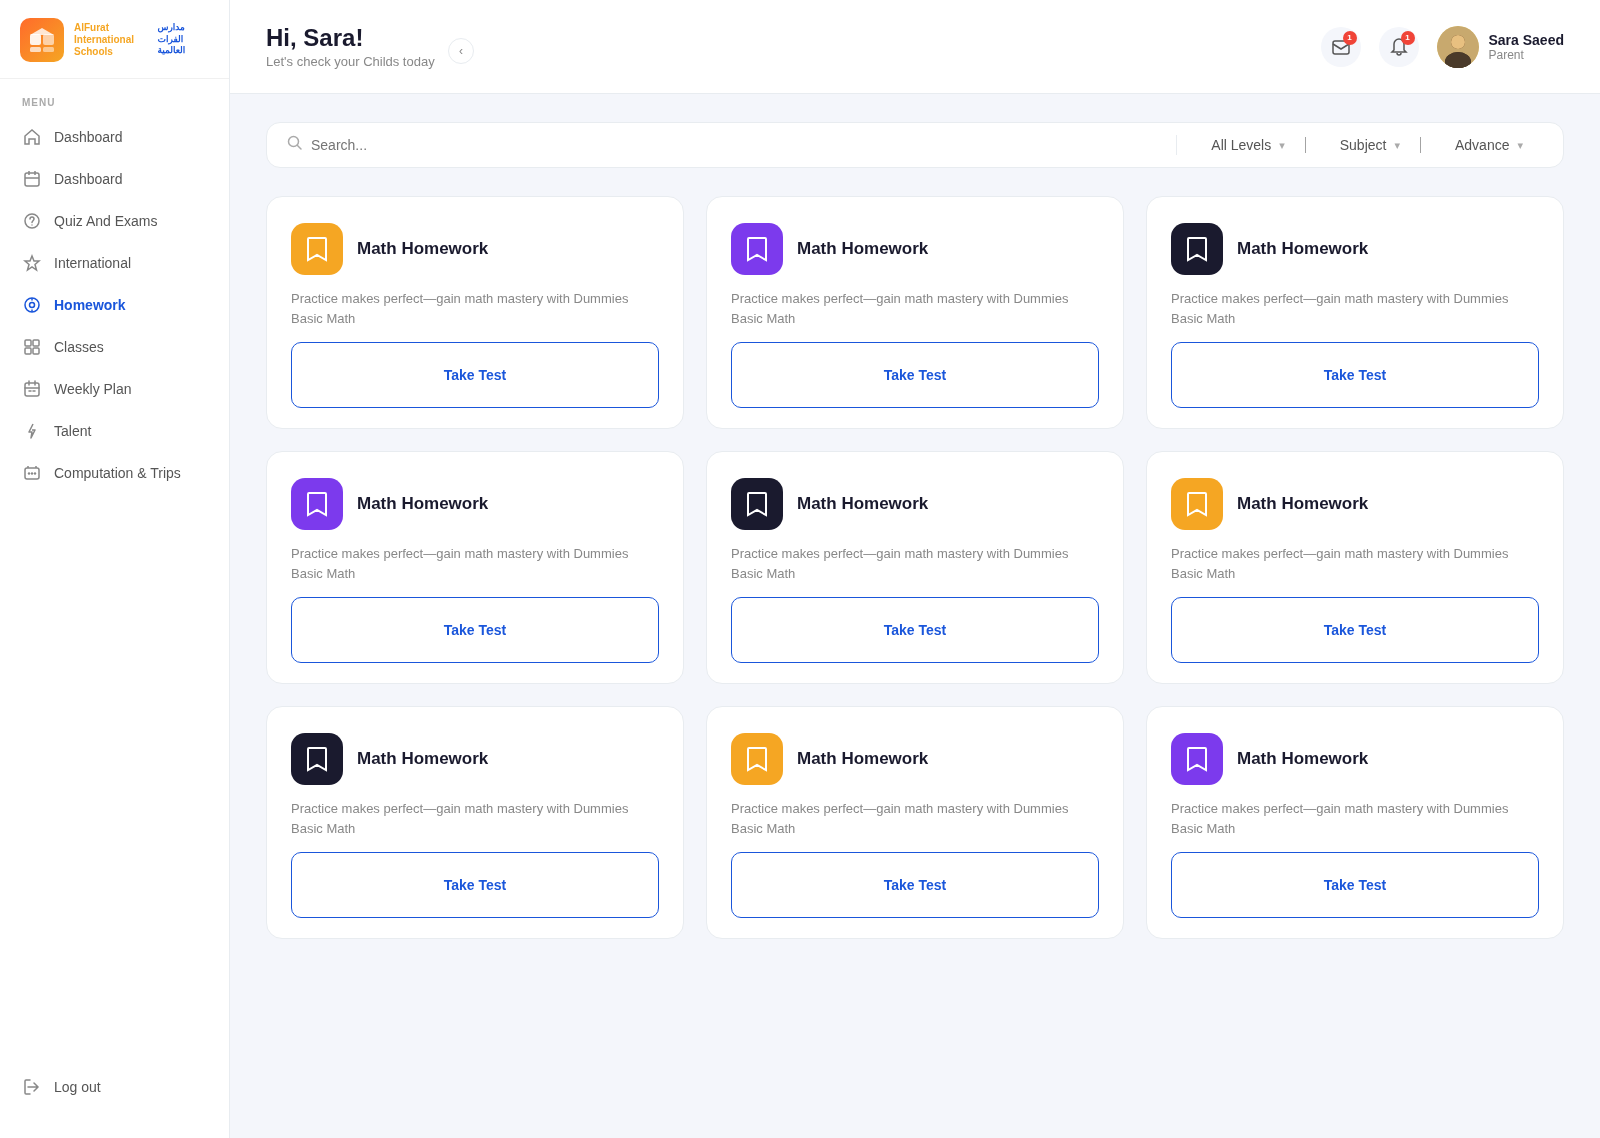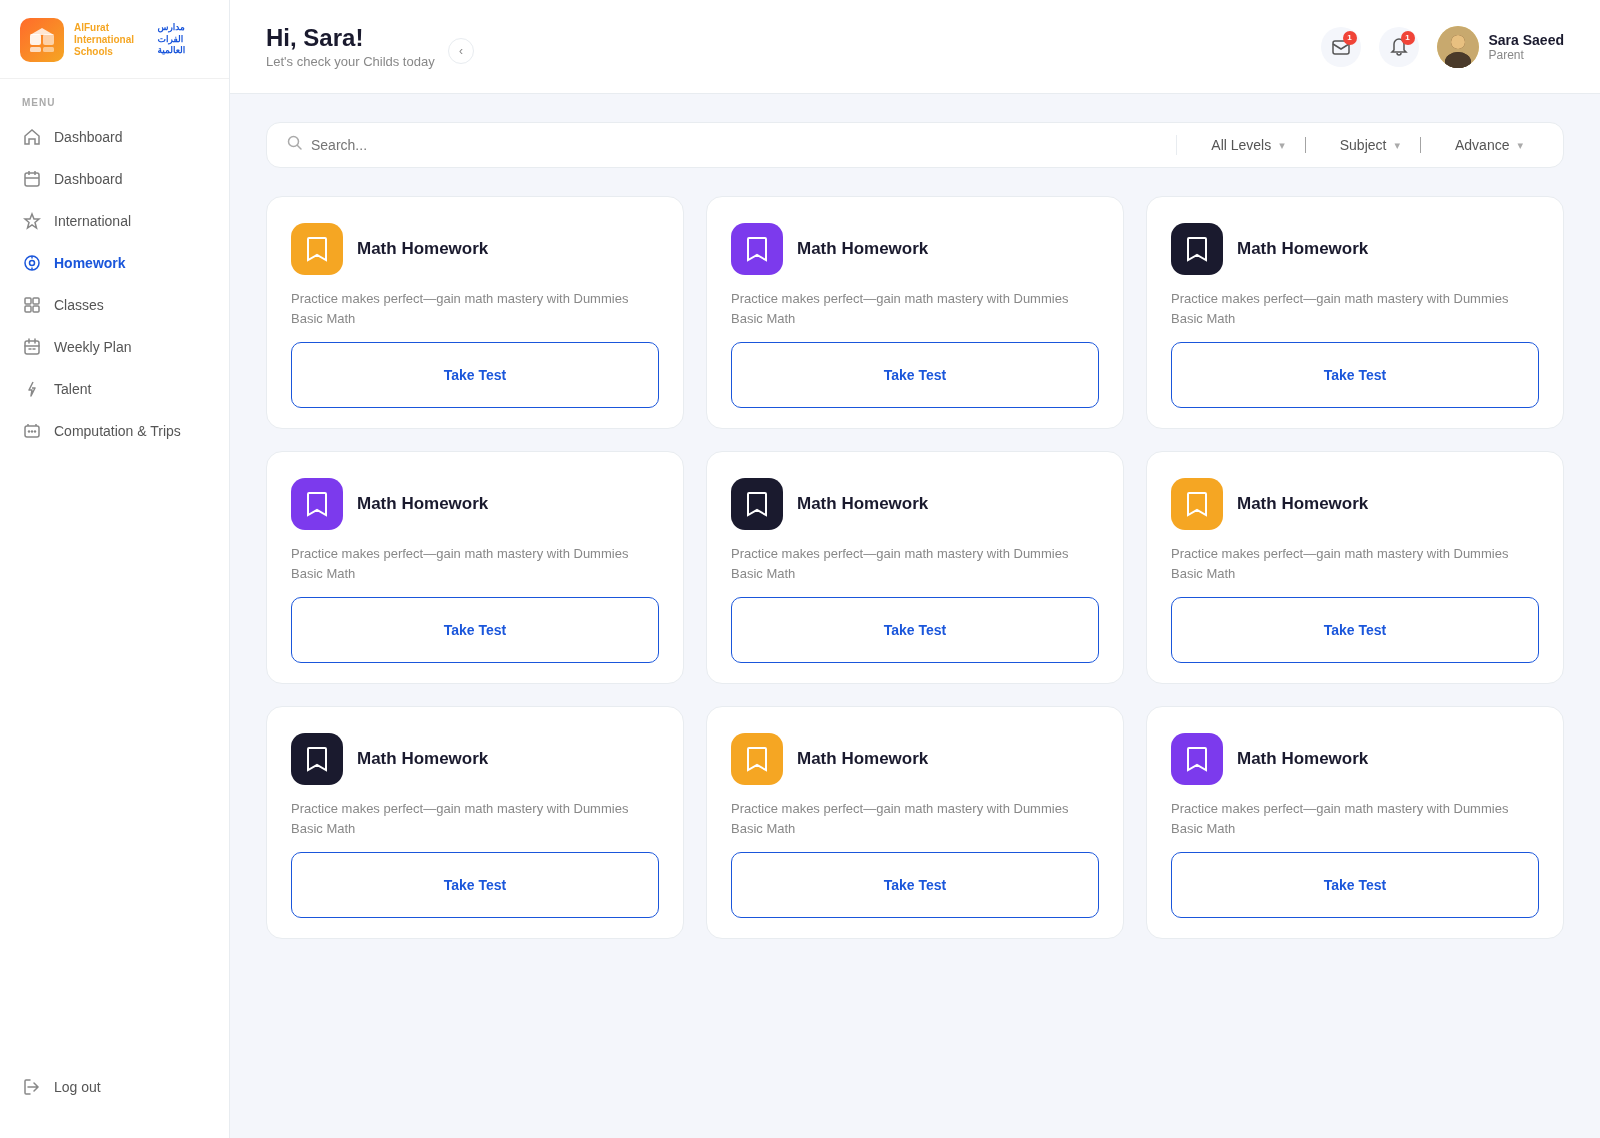--- a/index.html
+++ b/index.html
@@ -250,20 +250,30 @@
       <span>Dashboard</span>
     </a>
     <a class="nav-item">
       <span class="nav-icon">
         <svg width="18" height="18" viewBox="0 0 18 18" fill="none">
             <rect x="2" y="3" width="14" height="13" rx="2" stroke="#888" stroke-width="1.5" fill="none"></rect>
             <path d="M6 1V5M12 1V5M2 8H16" stroke="#888" stroke-width="1.5"></path>
           </svg>
       </span>
       <span>Dashboard</span>
+    </a>
+    <a class="nav-item">
+      <span class="nav-icon">
+        <svg width="18" height="18" viewBox="0 0 18 18" fill="none">
+            <circle cx="9" cy="9" r="7" stroke="#888" stroke-width="1.5" fill="none"></circle>
+            <path d="M7 7C7 5.9 7.9 5 9 5C10.1 5 11 5.9 11 7C11 8.5 9 9 9 10.5" stroke="#888" stroke-width="1.5" stroke-linecap="round"></path>
+            <circle cx="9" cy="13" r="0.7" fill="#888"></circle>
+          </svg>
+      </span>
+      <span>Quiz And Exams</span>
     </a>
     <a class="nav-item">
       <span class="nav-icon">
         <svg width="18" height="18" viewBox="0 0 18 18" fill="none">
             <polygon points="9,2 11,7 16,7 12,10.5 13.5,16 9,13 4.5,16 6,10.5 2,7 7,7" stroke="#888" stroke-width="1.5" fill="none"></polygon>
           </svg>
       </span>
       <span>International</span>
     </a>
     <a class="nav-item active">

